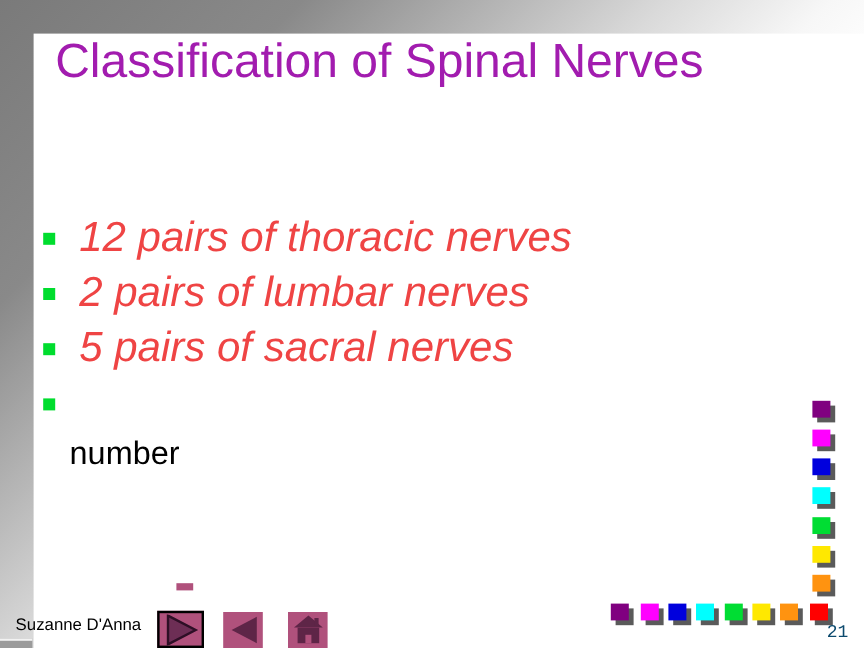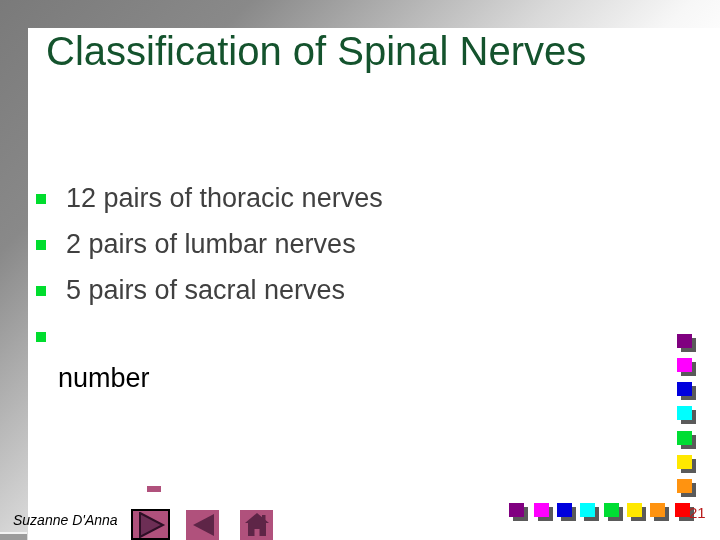--- a/index.html
+++ b/index.html
@@ -14,38 +14,38 @@
   }
   .content{
     position:absolute;left:28px;top:28px;right:0;bottom:0;background:#ffffff;
   }
   .corner-bar{
     position:absolute;left:0;top:532px;width:27px;height:8px;
     background:#9b9b9b;border-top:2px solid #f2f2f2;box-sizing:border-box;
   }
   .title{
     position:absolute;left:46px;top:28px;width:650px;margin:0;
-    font-size:40px;font-weight:400;color:#14532d;line-height:46px;white-space:nowrap;
+    font-size:40px;font-weight:400;color:#a21caf;line-height:46px;white-space:nowrap;
   }
   .cont{
     position:absolute;top:86px;right:18px;
     font-size:30px;color:#000;line-height:34px;
   }
   .bullets{
     position:absolute;left:36px;top:175px;margin:0;padding:0;list-style:none;width:560px;
   }
   .bullets li{
     display:flex;align-items:center;height:46px;
   }
   .bsq{
     width:10px;height:10px;flex:0 0 10px;margin-right:20px;margin-top:2px;
     background:#00dd2e;
   }
   .btext{
-    font-size:27px;color:#404040;white-space:nowrap;
+    font-size:35px;color:#ef4444;white-space:nowrap;font-style:italic;
   }
   .subs{
     position:absolute;left:58px;top:359px;width:630px;
     font-size:27px;color:#000;line-height:39px;
   }
   .subline{white-space:nowrap;}
   .seg{white-space:pre;}
   .seg.bold{font-weight:700;}
   .col-squares{position:absolute;left:677px;top:334px;width:20px;height:150px;}
   .row-squares{position:absolute;left:509px;top:503px;width:185px;height:20px;}
@@ -62,25 +62,25 @@
   .col-squares .sq:nth-child(7){top:145px;}
   .row-squares .sq:nth-child(1){left:0;}
   .row-squares .sq:nth-child(2){left:25px;}
   .row-squares .sq:nth-child(3){left:48px;}
   .row-squares .sq:nth-child(4){left:71px;}
   .row-squares .sq:nth-child(5){left:95px;}
   .row-squares .sq:nth-child(6){left:118px;}
   .row-squares .sq:nth-child(7){left:141px;}
   .row-squares .sq:nth-child(8){left:166px;}
   .author{
-    position:absolute;left:13px;top:512px;font-size:14px;color:#000;font-style:italic;
+    position:absolute;left:13px;top:512px;font-size:14px;color:#000;
   }
   .pagenum{
-    position:absolute;left:689px;top:504px;
-    font-family:Liberation Sans, sans-serif;font-size:15px;color:#b91c1c;
+    position:absolute;left:689px;top:519px;
+    font-family:Liberation Mono, monospace;font-size:15px;color:#0c4a6e;
   }
   .pink-frag{position:absolute;left:147px;top:486px;width:14px;height:6px;}
   .nav{
     position:absolute;padding:0;margin:0;border:none;cursor:pointer;
     display:flex;align-items:center;justify-content:center;
   }
   .nav svg{display:block;}
   .nav-fwd{left:131px;top:509px;width:39px;height:31px;border:2px solid #000;box-sizing:border-box;}
   .nav-back{left:186px;top:510px;width:33px;height:30px;}
   .nav-home{left:240px;top:510px;width:33px;height:30px;}

